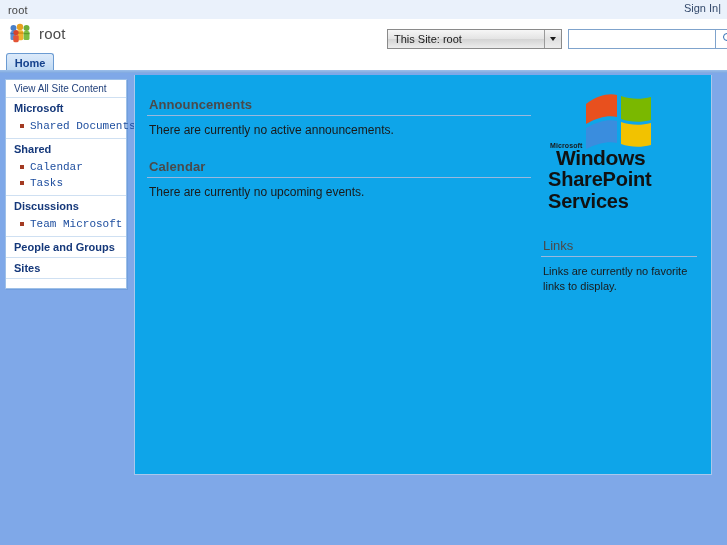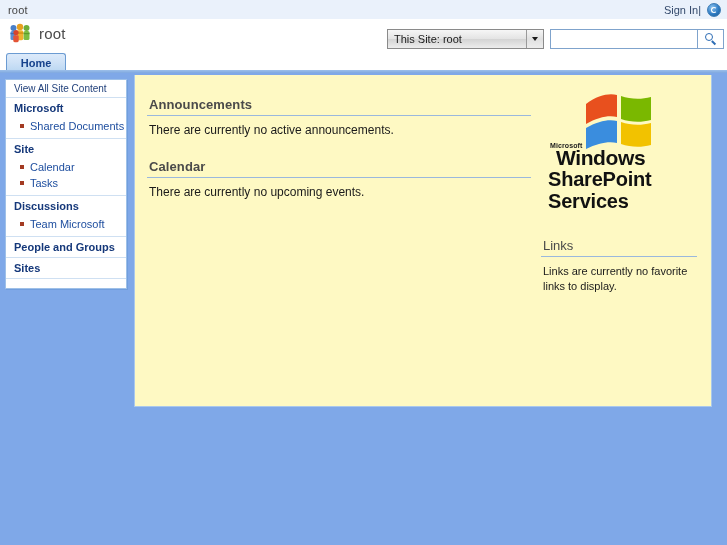--- a/index.html
+++ b/index.html
@@ -39,20 +39,21 @@
     color: #444;
     letter-spacing: 0.2px;
   }
   .signin-area {
     position: absolute;
     right: 6px; top: 2px;
     display: flex;
     align-items: center;
     gap: 6px;
     height: 16px;
+    flex-direction: column;
   }
   .signin-link {
     font-size: 11px;
     color: #33496b;
     text-decoration: none;
     cursor: pointer;
   }
   .help-icon {
     width: 14px; height: 14px;
     border-radius: 50%;
@@ -103,21 +104,21 @@
 
   
   .search-area {
     position: absolute;
     left: 387px; top: 10px;
     display: flex;
     align-items: stretch;
     height: 20px;
   }
   .scope-select {
-    width: 157px;
+    width: 175px;
     height: 20px;
     box-sizing: border-box;
     border: 1px solid #8a8a8a;
     background: linear-gradient(to bottom, #f6f6f6 0%, #e4e4e4 48%, #d4d4d4 52%, #ededed 100%);
     display: flex;
     align-items: center;
     padding: 0 0 0 6px;
     font-size: 11px;
     color: #1a1a1a;
     cursor: pointer;
@@ -195,21 +196,21 @@
   .tab-row {
     position: absolute;
     left: 0; top: 51px;
     width: 727px;
     height: 21px;
     background: #ffffff;
   }
   .tab {
     position: absolute;
     left: 6px; top: 2px;
-    width: 60px; height: 19px;
+    width: 48px; height: 19px;
     box-sizing: border-box;
     border: 1px solid #6b9bd2;
     border-bottom: 0;
     border-radius: 3px 3px 0 0;
     background: linear-gradient(to bottom, #dceafa 0%, #cfe2f7 45%, #b9d6f2 100%);
     display: flex; align-items: center; justify-content: center;
     font-size: 11px;
     font-weight: bold;
     color: #14418c;
     cursor: pointer;
@@ -252,20 +253,21 @@
   }
   .nav-heading {
     padding: 4px 6px 4px 8px;
     font-size: 11px;
     font-weight: bold;
     color: #15387a;
     cursor: pointer;
   }
   .nav-items {
     padding: 0 0 4px 0;
+    font-family: Liberation Mono, monospace;
   }
   .nav-item {
     padding: 2px 6px 2px 14px;
     font-size: 11px;
     color: #1d4d9e;
     cursor: pointer;
     display: flex;
     align-items: center;
     gap: 6px;
     white-space: nowrap;
@@ -279,22 +281,22 @@
   .nav-tail {
     height: 9px;
     background: #ffffff;
   }
 
   
   .content-panel {
     position: absolute;
     left: 134px; top: 2px;
     width: 578px;
-    height: 332px;
-    background: #fef9c3;
+    height: 400px;
+    background: #0ea5e9;
     border: 1px solid #a9c8ec;
     border-top: 0;
     box-sizing: border-box;
   }
   .content-inner {
     position: absolute;
     left: 0; top: 0;
     right: 0; bottom: 0;
     display: flex;
   }
@@ -454,21 +456,21 @@
       <div class="nav-heading">Microsoft</div>
       <div class="nav-items">
         <div class="nav-item">
           <span class="bullet"></span>
           <span>Shared Documents</span>
         </div>
       </div>
     </div>
 
     <div class="nav-section">
-      <div class="nav-heading">Site</div>
+      <div class="nav-heading">Shared</div>
       <div class="nav-items">
         <div class="nav-item">
           <span class="bullet"></span>
           <span>Calendar</span>
         </div>
         <div class="nav-item">
           <span class="bullet"></span>
           <span>Tasks</span>
         </div>
       </div>

